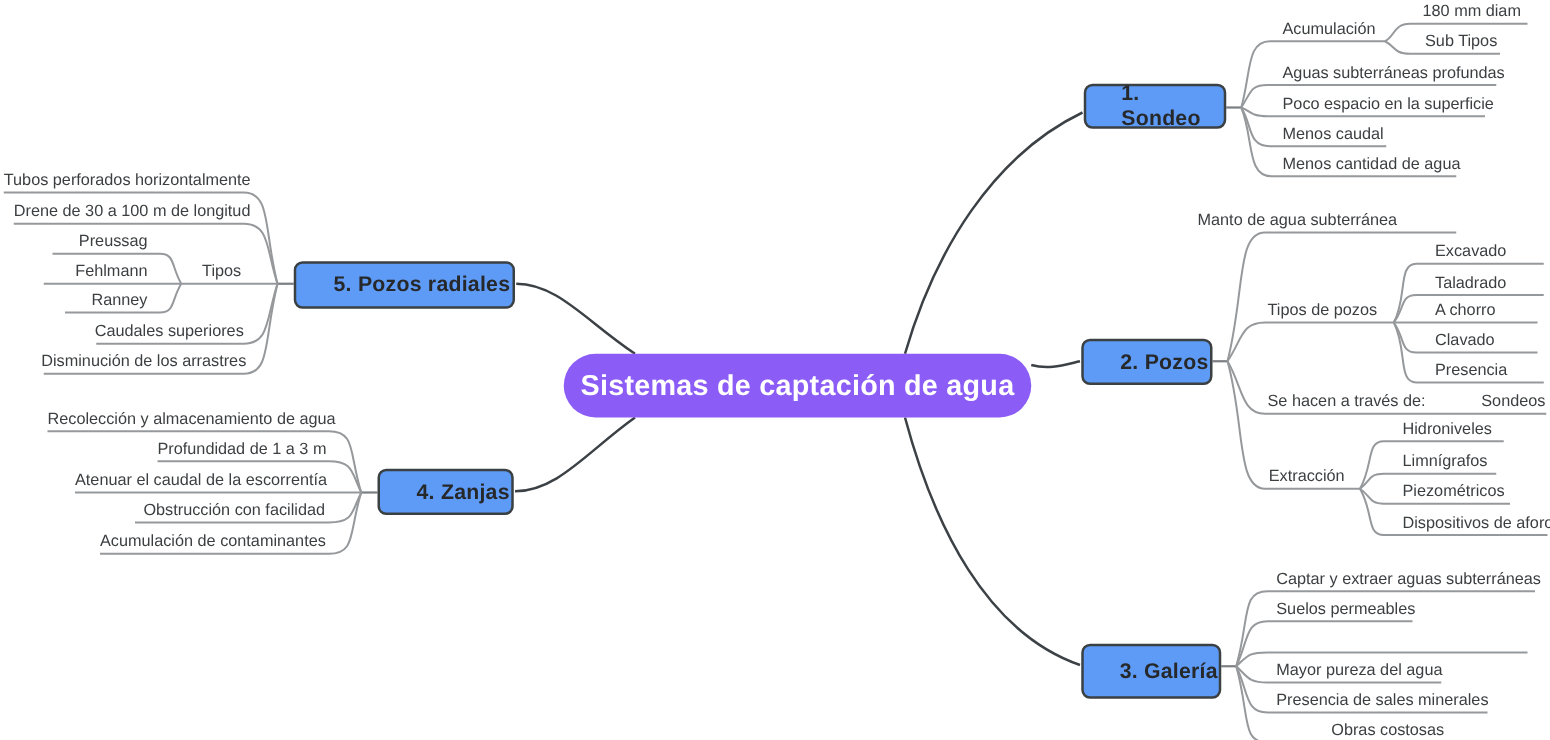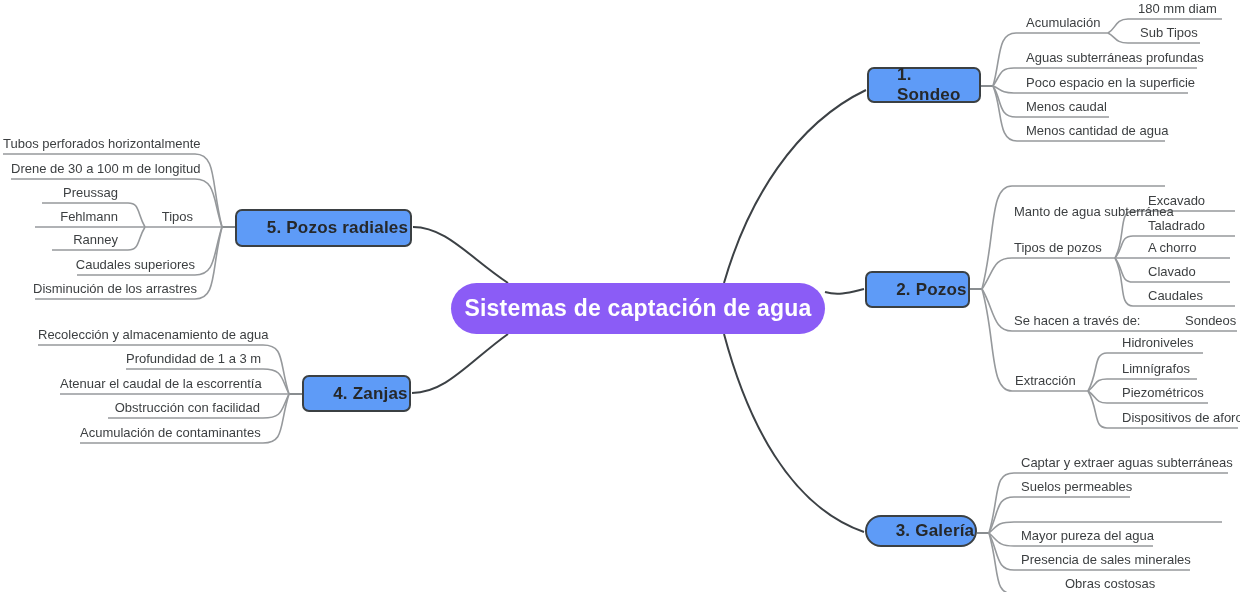--- a/index.html
+++ b/index.html
@@ -87,39 +87,39 @@
     <path class="leafline" d="M222,227 C213,254 216,275 195,275 H77"></path>
     <path class="leafline" d="M222,227 C211,271 217,299 195,299 H35"></path>
     <path class="leafline" d="M145,227 C137,213 140,203 128,203 H42"></path>
     <path class="leafline" d="M145,227 C137,240 140,250 128,250 H52"></path>
   </svg>
 
   <div class="central">Sistemas de captación de agua</div>
 
   <div class="topic" style="left:867px;top:67px;width:114px;height:36px;">1. Sondeo</div>
   <div class="topic" style="left:865px;top:271px;width:105px;height:37px;">2. Pozos</div>
-  <div class="topic" style="left:865px;top:515px;width:112px;height:32px;border-radius:17px;">3. Galería</div>
+  <div class="topic" style="left:865px;top:515px;width:112px;height:44px;">3. Galería</div>
   <div class="topic" style="left:302px;top:375px;width:109px;height:37px;">4. Zanjas</div>
   <div class="topic" style="left:235px;top:209px;width:177px;height:38px;">5. Pozos radiales</div>
 
   <div class="leaf" style="left:1026px;top:15px;">Acumulación</div>
   <div class="leaf" style="left:1138px;top:1px;">180 mm diam</div>
   <div class="leaf" style="left:1140px;top:25px;">Sub Tipos</div>
   <div class="leaf" style="left:1026px;top:50px;">Aguas subterráneas profundas</div>
   <div class="leaf" style="left:1026px;top:75px;">Poco espacio en la superficie</div>
   <div class="leaf" style="left:1026px;top:99px;">Menos caudal</div>
   <div class="leaf" style="left:1026px;top:123px;">Menos cantidad de agua</div>
 
-  <div class="leaf" style="left:1014px;top:168px;margin-top:36px;">Manto de agua subterránea</div>
+  <div class="leaf" style="left:958px;top:168px;">Manto de agua subterránea</div>
   <div class="leaf" style="left:1014px;top:240px;">Tipos de pozos</div>
   <div class="leaf" style="left:1148px;top:193px;">Excavado</div>
   <div class="leaf" style="left:1148px;top:218px;">Taladrado</div>
   <div class="leaf" style="left:1148px;top:240px;">A chorro</div>
   <div class="leaf" style="left:1148px;top:264px;">Clavado</div>
-  <div class="leaf" style="left:1148px;top:288px;">Caudales</div>
+  <div class="leaf" style="left:1148px;top:288px;">Presencia</div>
   <div class="leaf" style="left:1014px;top:313px;">Se hacen a través de:</div>
   <div class="leaf" style="left:1185px;top:313px;">Sondeos</div>
   <div class="leaf" style="left:1015px;top:373px;">Extracción</div>
   <div class="leaf" style="left:1122px;top:335px;">Hidroniveles</div>
   <div class="leaf" style="left:1122px;top:361px;">Limnígrafos</div>
   <div class="leaf" style="left:1122px;top:385px;">Piezométricos</div>
   <div class="leaf" style="left:1122px;top:410px;">Dispositivos de aforo</div>
 
   <div class="leaf" style="left:1021px;top:455px;">Captar y extraer aguas subterráneas</div>
   <div class="leaf" style="left:1021px;top:479px;">Suelos permeables</div>

